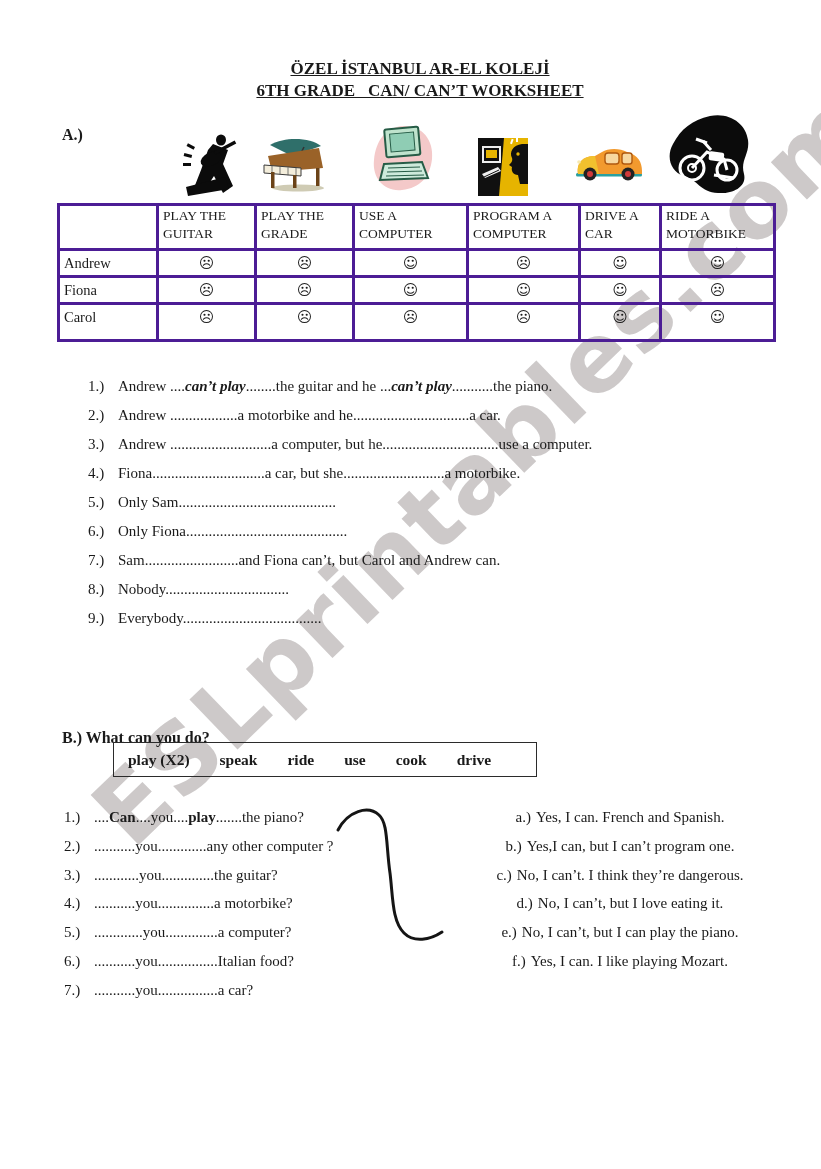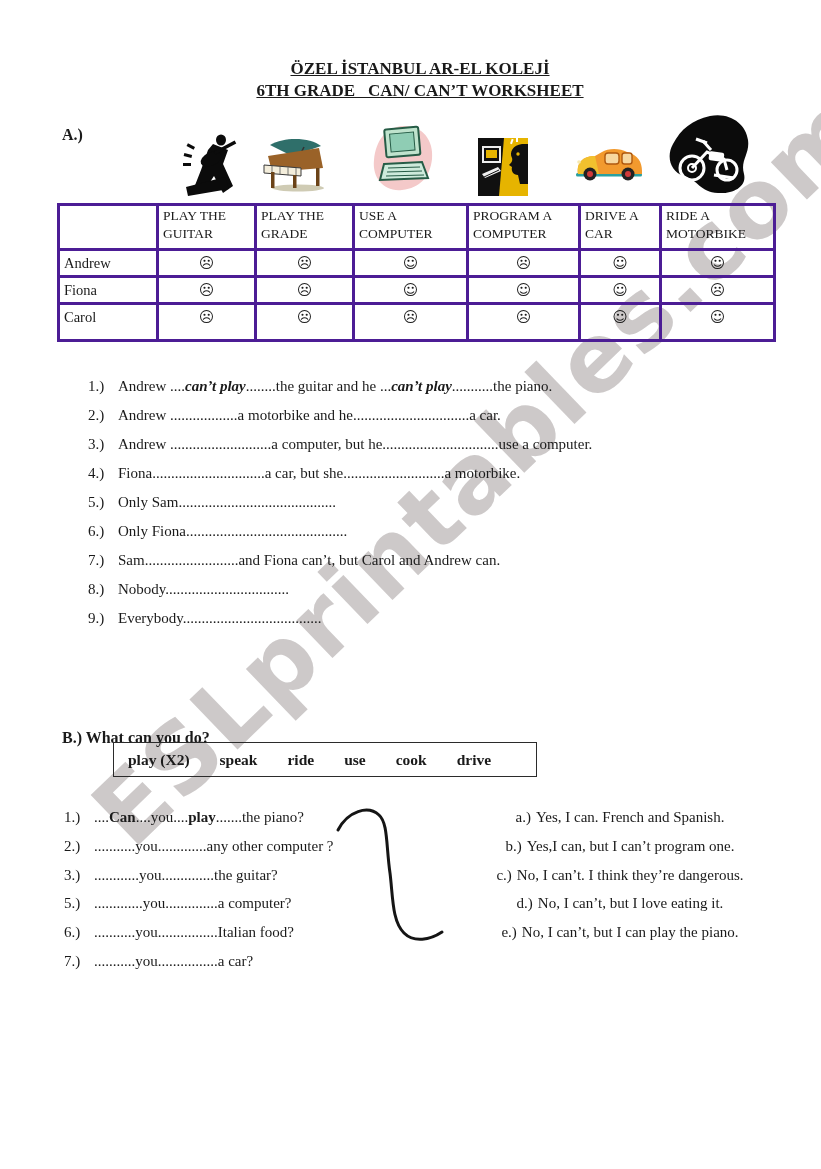--- a/index.html
+++ b/index.html
@@ -260,31 +260,33 @@
       <span>cook</span>
       <span>drive</span>
     </div>
 
     <div class="questions">
       <div class="line">
         <span class="num">1.)</span><span>....</span><span class="b">Can</span><span>....you....</span><span class="b">play</span><span>.......the piano?</span>
       </div>
       <div class="line"><span class="num">2.)</span><span>...........you.............any other computer ?</span></div>
       <div class="line"><span class="num">3.)</span><span>............you..............the guitar?</span></div>
+      <div class="line"><span class="num">4.)</span><span>...........you...............a motorbike?</span></div>
       <div class="line"><span class="num">5.)</span><span>.............you..............a computer?</span></div>
       <div class="line"><span class="num">6.)</span><span>...........you................Italian food?</span></div>
       <div class="line"><span class="num">7.)</span><span>...........you................a car?</span></div>
     </div>
 
     <svg class="curve" width="116" height="155" viewBox="0 0 116 155">
       <path d="M6 33 C16 14 36 8 47 18 C56 26 54 48 58 76 C61 100 60 124 72 136 C82 146 98 143 110 135" fill="none" stroke="#151515" stroke-width="3" stroke-linecap="round"></path>
     </svg>
 
     <div class="answers">
       <div class="line"><span class="letter">a.)</span><span>Yes, I can. French and Spanish.</span></div>
       <div class="line"><span class="letter">b.)</span><span>Yes,I can, but I can’t program one.</span></div>
       <div class="line"><span class="letter">c.)</span><span>No, I can’t. I think they’re dangerous.</span></div>
       <div class="line"><span class="letter">d.)</span><span>No, I can’t, but I love eating it.</span></div>
       <div class="line"><span class="letter">e.)</span><span>No, I can’t, but I can play the piano.</span></div>
+      <div class="line"><span class="letter">f.)</span><span>Yes, I can. I like playing Mozart.</span></div>
     </div>
 
   </div>
 </div>
 
 </body></html>

